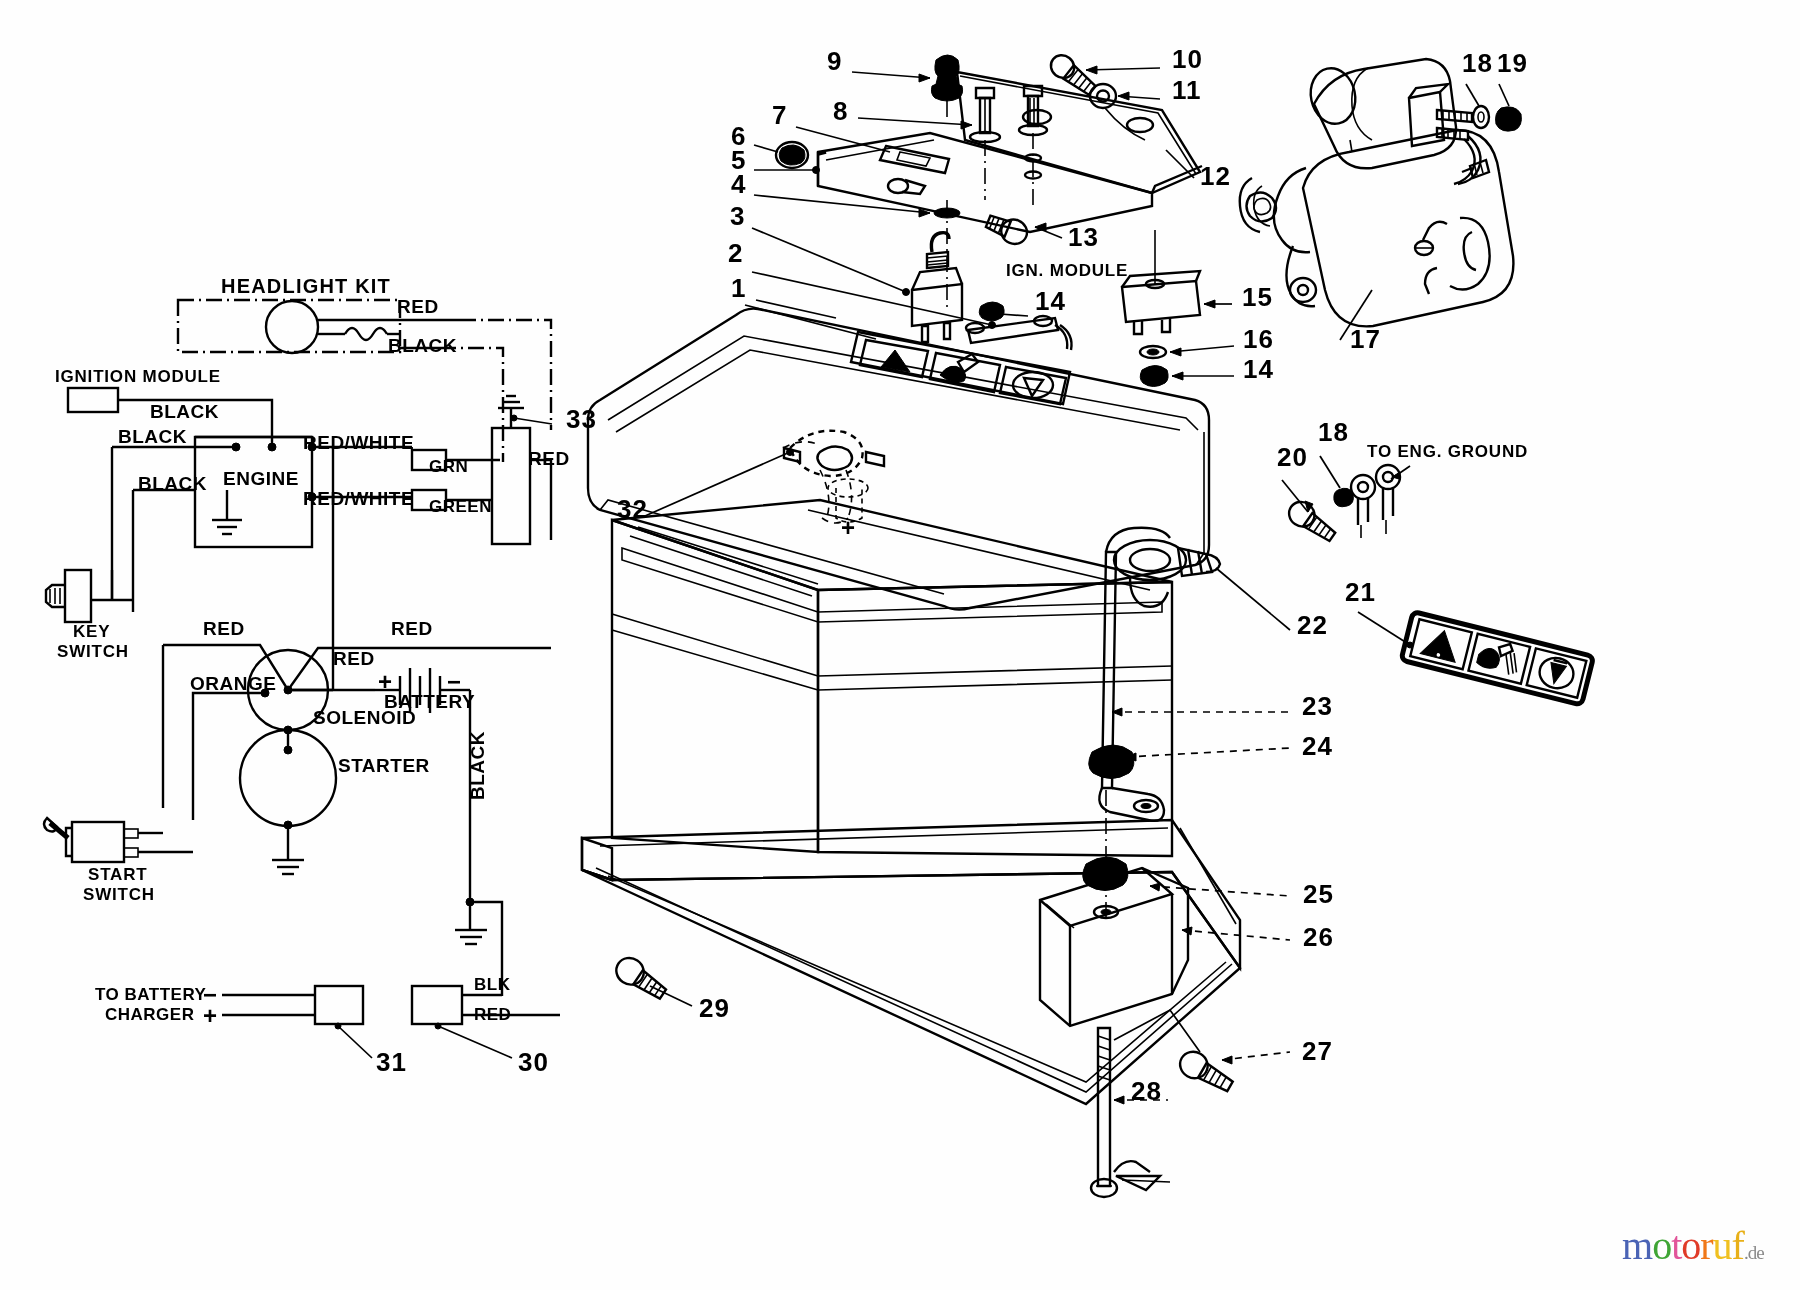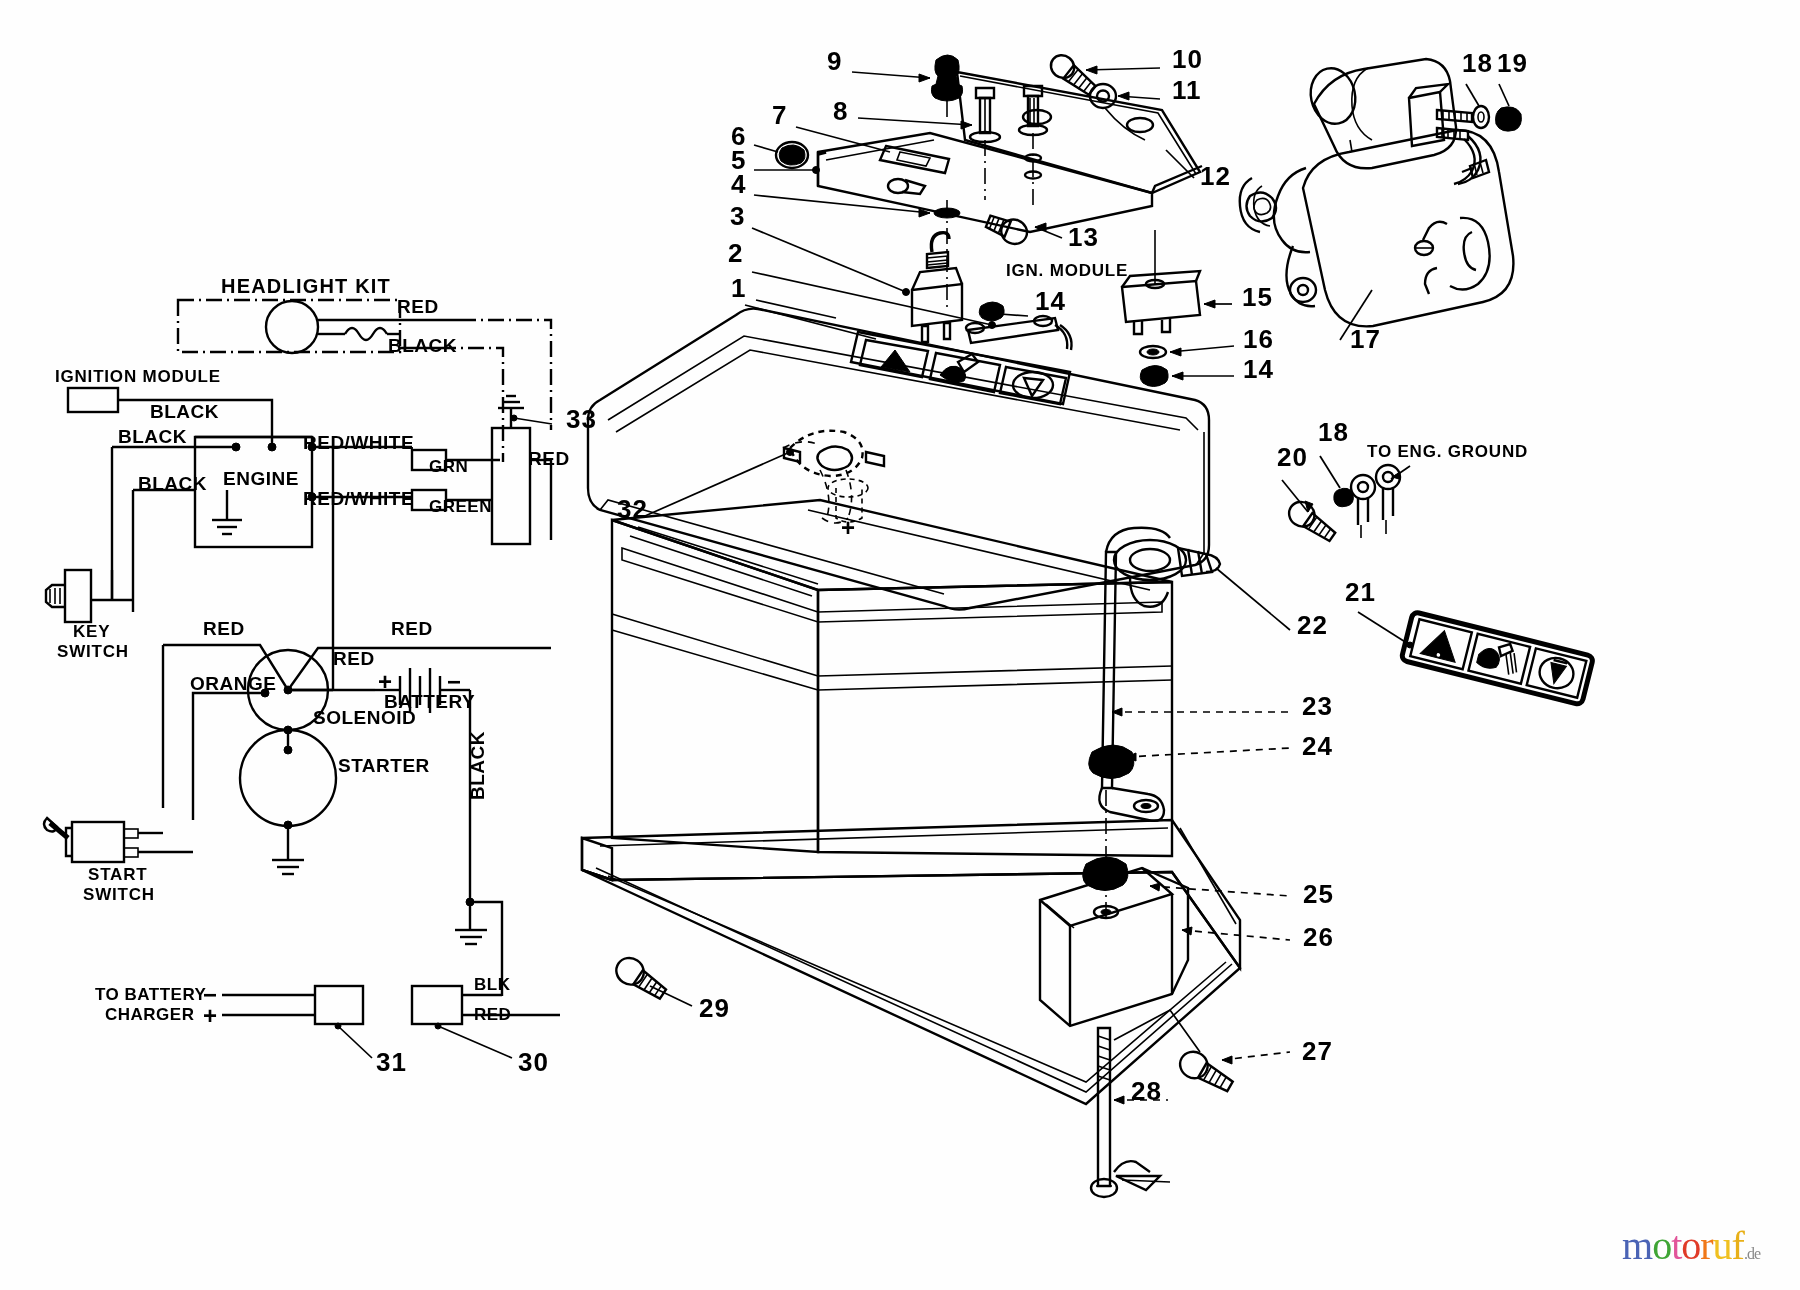--- a/index.html
+++ b/index.html
@@ -19,21 +19,21 @@
   .lead{stroke:#000;stroke-width:1.7;fill:none;}
   text{font-family:"Liberation Sans",sans-serif;fill:#000;}
   .num{font-size:26px;font-weight:bold;letter-spacing:1px;}
   .wire{font-size:19px;font-weight:bold;letter-spacing:0.5px;}
   .wire-s{font-size:17px;font-weight:bold;letter-spacing:0.5px;}
   .cap{font-size:20px;font-weight:bold;letter-spacing:1.2px;}
   .cap-s{font-size:17px;font-weight:bold;letter-spacing:0.8px;}
   .plus{font-size:24px;font-weight:bold;}
   #wm{position:absolute;left:1622px;top:1222px;font-family:"Liberation Serif",serif;
       font-size:40px;letter-spacing:-1px;white-space:nowrap;}
-  #wm .de{font-size:16px;color:#8a8a8a;}
+  #wm .de{font-size:19px;color:#8a8a8a;}
 </style>
 </head>
 <body>
 
 <div id="sheet">
 
 <svg class="layer">
 
   <path class="ln med dashdot" d="M178 300 L400 300 L400 352 L178 352 Z"></path>
 

